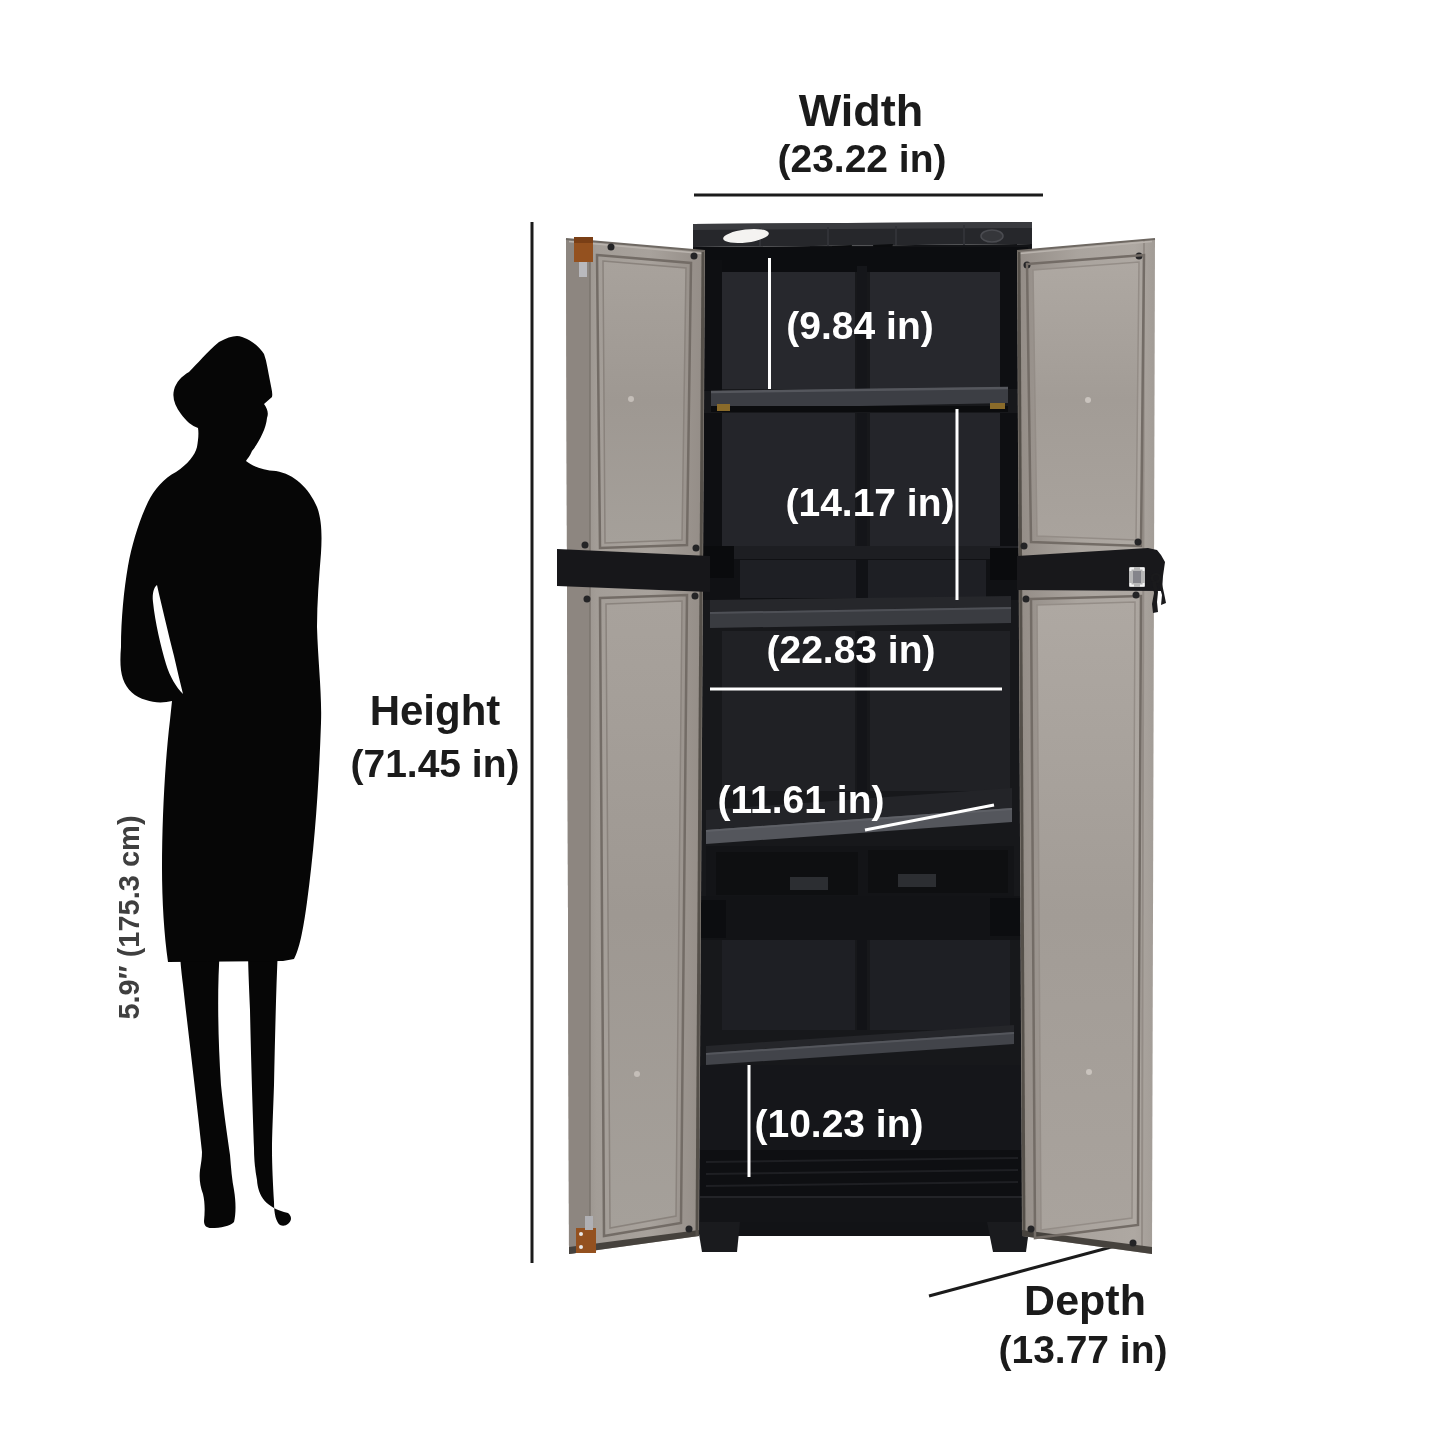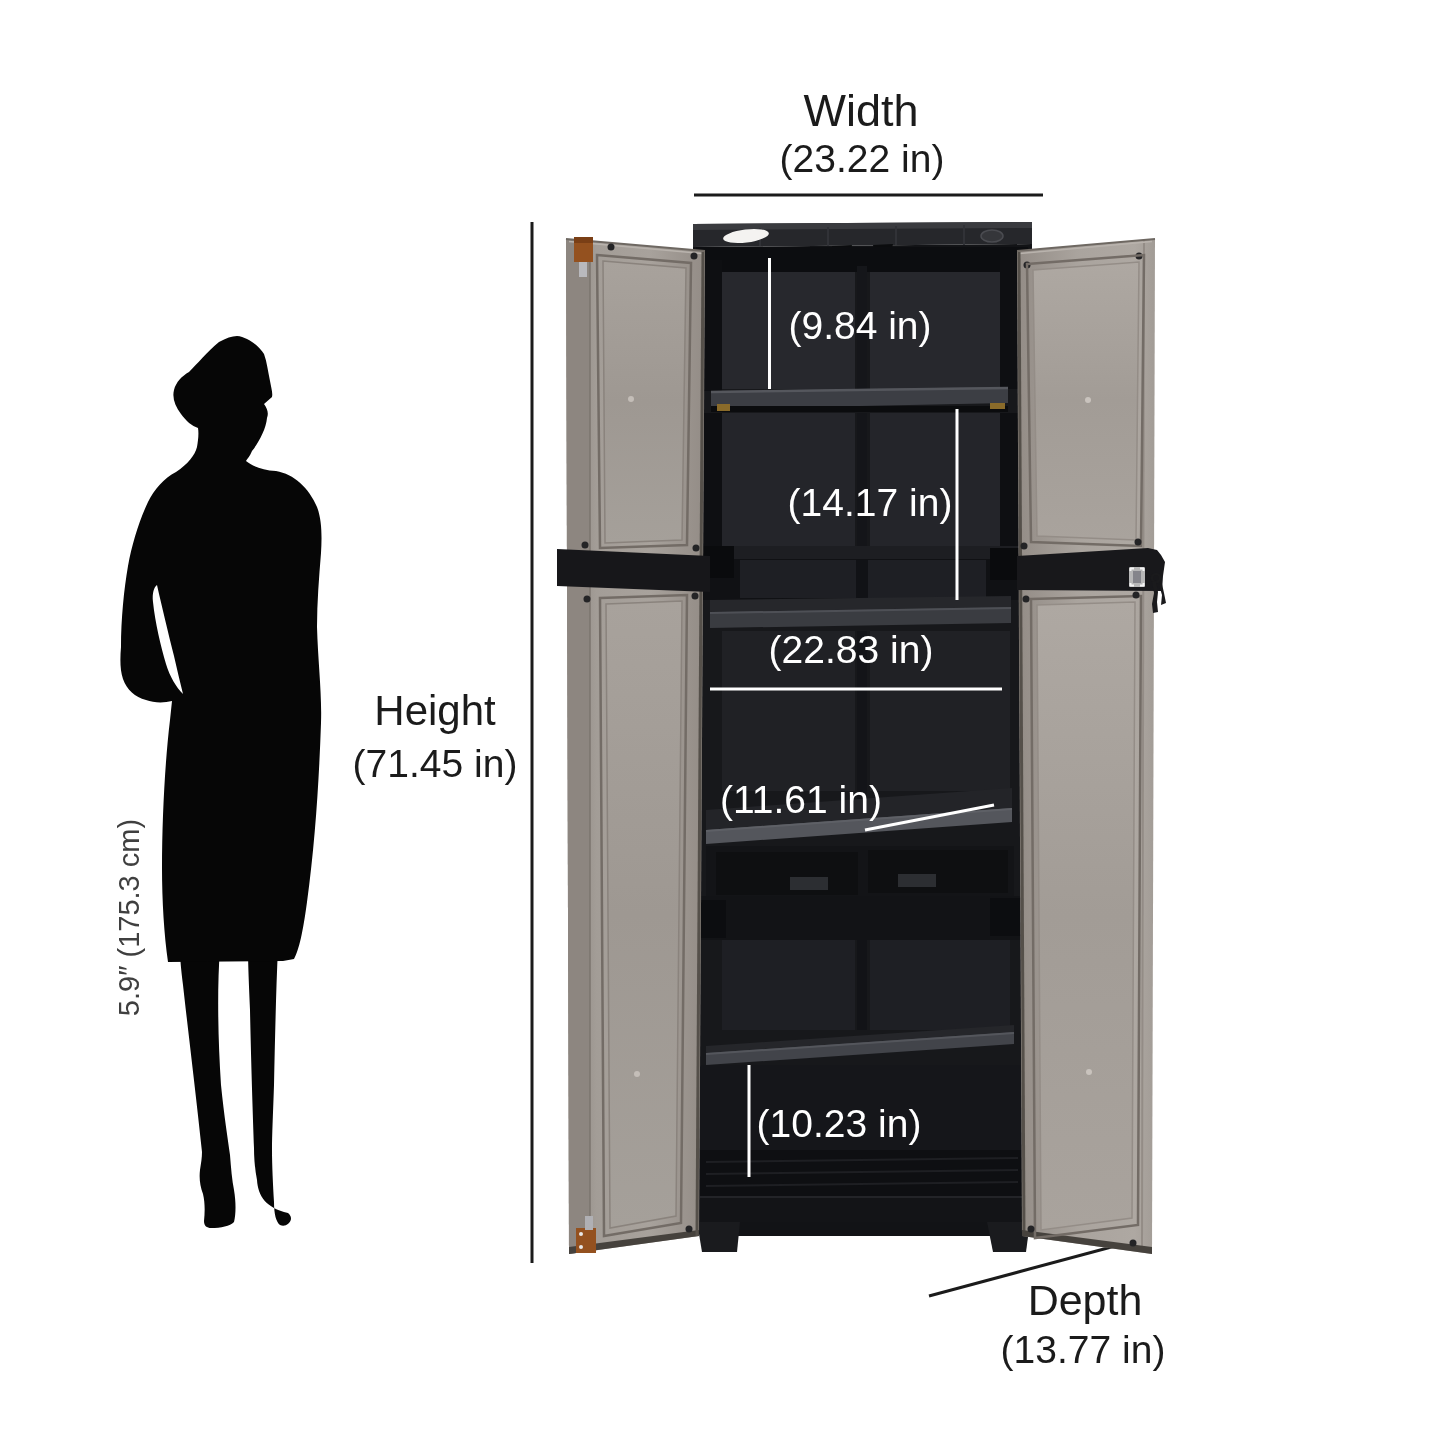--- a/index.html
+++ b/index.html
@@ -1,17 +1,17 @@
 <!DOCTYPE html>
 <html><head>
 <meta charset="utf-8">
 <style>
   html,body{margin:0;padding:0;background:#ffffff;}
   #stage{position:relative;width:1445px;height:1445px;background:#ffffff;overflow:hidden;
-         font-family:"Liberation Sans", sans-serif;}
+         font-family:"Liberation Sans", sans-serif;font-weight:bold;}
   svg{position:absolute;left:0;top:0;}
 </style>
 </head>
 <body>
 <div id="stage">
 <svg width="1445" height="1445" viewBox="0 0 1445 1445">
   <defs>
     <linearGradient id="doorL" x1="0" y1="0" x2="1" y2="0">
       <stop offset="0" stop-color="#8b847e"></stop>
       <stop offset="0.22" stop-color="#a39d97"></stop>

